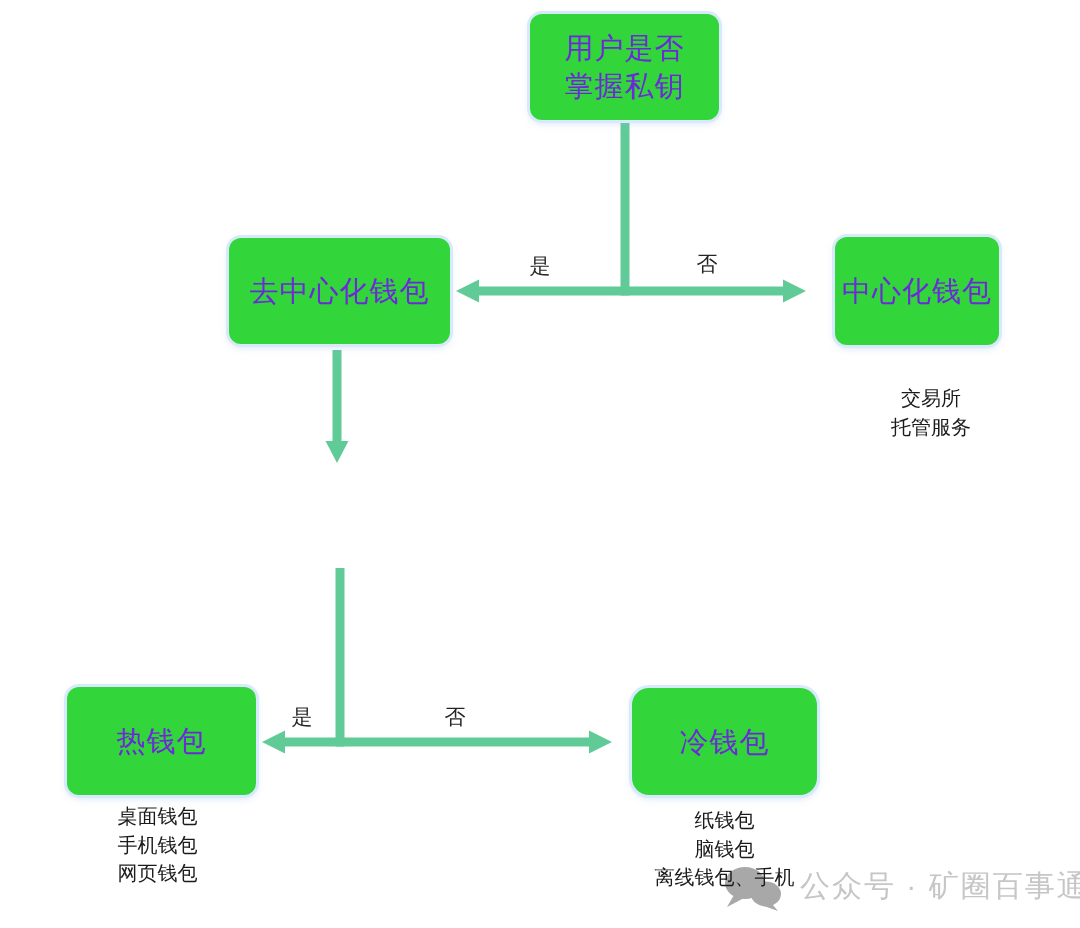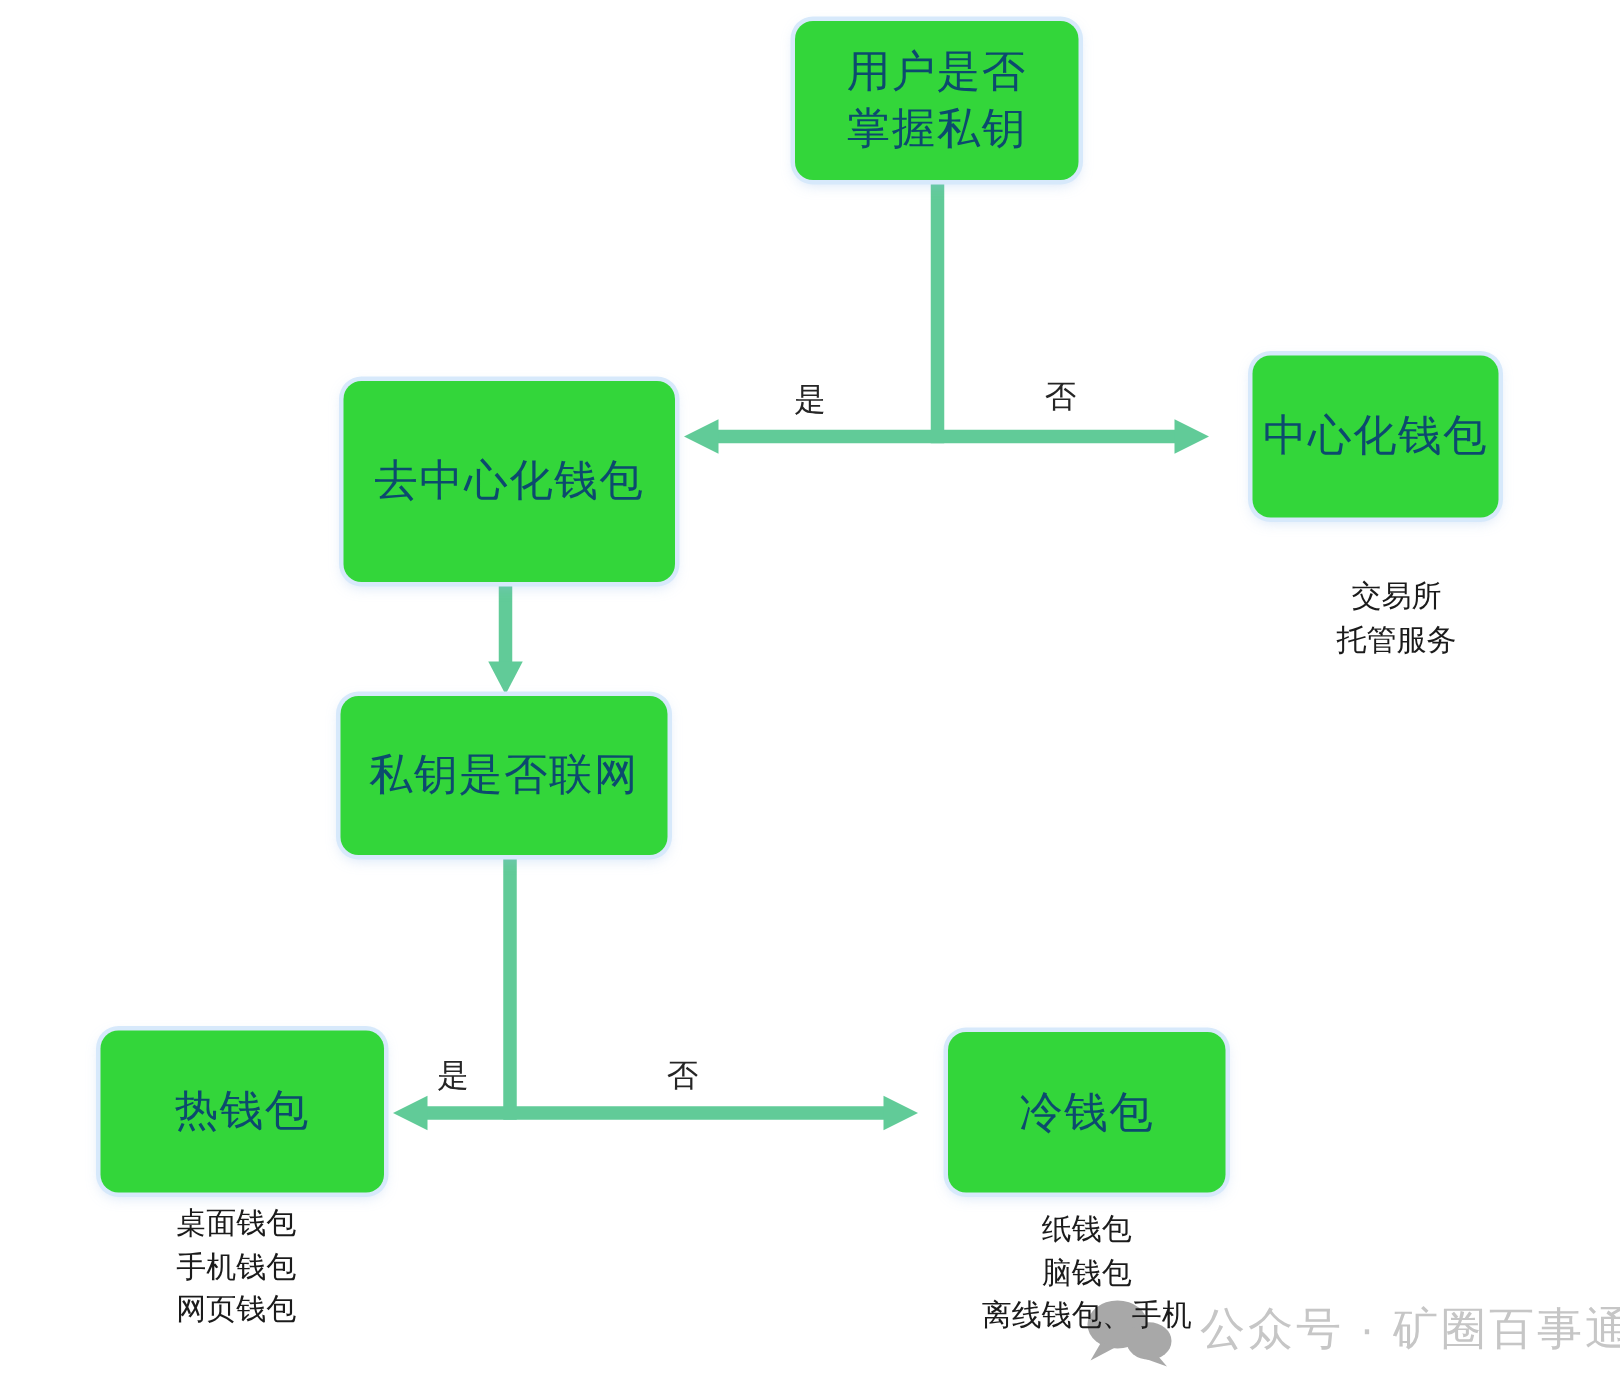--- a/index.html
+++ b/index.html
@@ -23,21 +23,21 @@
 
   .node {
     position: absolute;
     z-index: 2;
     background: #33d63a;
     border-radius: 12px;
     display: flex;
     align-items: center;
     justify-content: center;
     text-align: center;
-    color: #0c4a6e;
+    color: #6d28d9;
     font-size: 29px;
     font-weight: 500;
     letter-spacing: 1px;
     line-height: 40px;
     white-space: pre-line;
     box-shadow: 0 0 0 3px #d7e9fb, 0 3px 9px rgba(145, 185, 235, 0.38);
     font-family: Liberation Serif, serif;
   }
 
   .subs {
@@ -92,29 +92,28 @@
     <line x1="340" y1="568" x2="340" y2="746.5" stroke="#61cb98" stroke-width="9"></line>
 
     <line x1="283" y1="742" x2="591" y2="742" stroke="#61cb98" stroke-width="9"></line>
     <polygon points="262,742 285,730.5 285,753.5" fill="#61cb98"></polygon>
     <polygon points="612,742 589,730.5 589,753.5" fill="#61cb98"></polygon>
   </svg>
 
   <div class="node" style="left:530px; top:14px; width:189px; height:106px; line-height:38px;">用户是否
 掌握私钥</div>
 
-  <div class="node" style="left:229px; top:238px; width:221px; height:134px;margin-top:16px;">去中心化钱包</div>
+  <div class="node" style="left:229px; top:238px; width:221px; height:106px;">去中心化钱包</div>
 
   <div class="node" style="left:835px; top:237px; width:164px; height:108px;">中心化钱包</div>
 
-  <div class="node" style="left:227px; top:464px; width:218px; height:106px;">私钥是否联网</div>
 
   <div class="node" style="left:67px; top:687px; width:189px; height:108px;">热钱包</div>
 
-  <div class="node" style="left:632px; top:688px; width:185px; height:107px;">冷钱包</div>
+  <div class="node" style="left:632px; top:688px; width:185px; height:107px;border-radius:17px;">冷钱包</div>
 
   <div class="subs" style="left:835px; top:348px; width:192px; line-height:29px;margin-top:36px;">
     <div>交易所</div>
     <div>托管服务</div>
   </div>
 
   <div class="subs" style="left:60px; top:802px; width:195px;">
     <div>桌面钱包</div>
     <div>手机钱包</div>
     <div>网页钱包</div>

